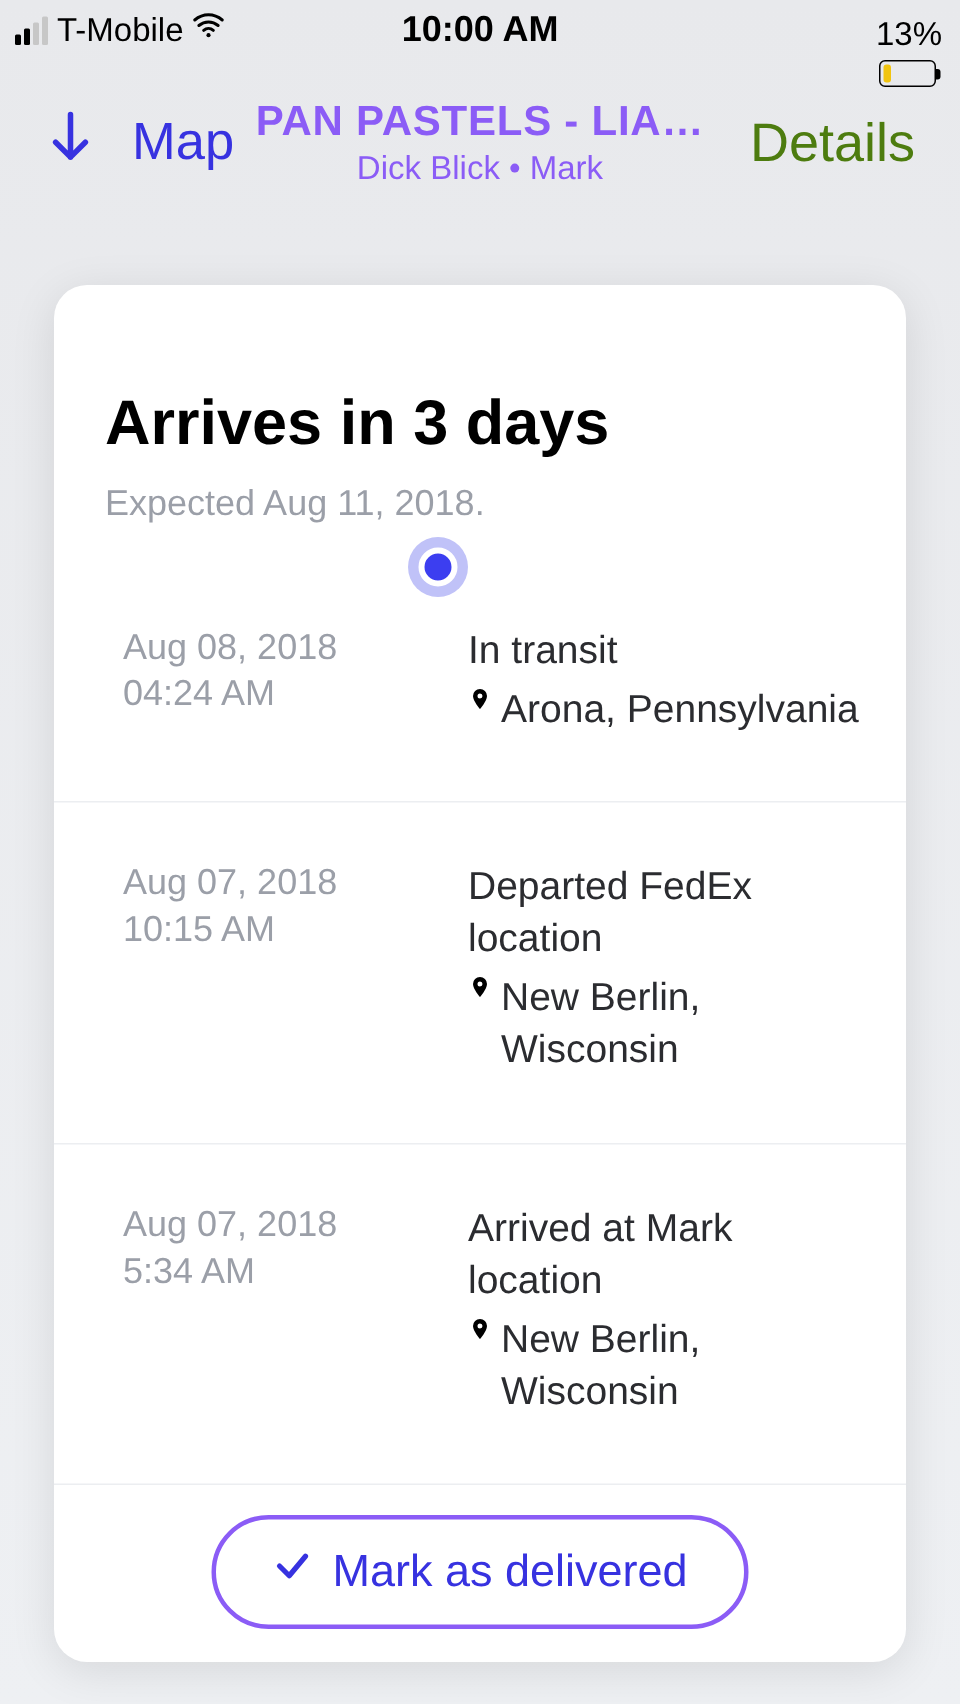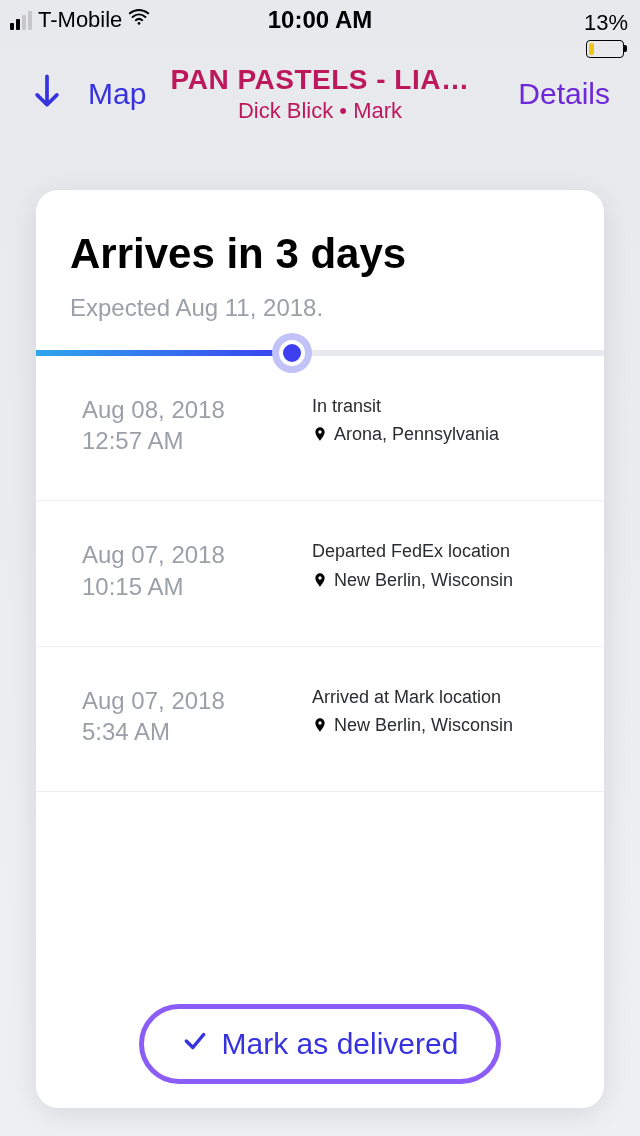--- a/index.html
+++ b/index.html
@@ -41,42 +41,42 @@
     .pct { font-size: 22px; margin-right: 2px;}
     .nav {
       display: flex;
       align-items: center;
       padding: 32px 30px 12px 30px;
       position: relative;
       z-index: 1;
     }
     .nav-left { display: flex; align-items: center; gap: 24px; }
     .down-arrow { color: #3732e0; }
-    .map-link { color: #3732e0; font-size: 30px; font-weight: 400; }
+    .map-link { color: #3732e0; font-size: 35px; font-weight: 400; }
     .nav-center {
       position: absolute; left: 50%; transform: translateX(-50%);
-      text-align: center; color: #be185d;
+      text-align: center; color: #8b5cf6;
     }
     .nav-title { font-size: 28px; font-weight: 700; letter-spacing: .5px; }
     .nav-sub { font-size: 22px; margin-top: 2px; }
-    .details { margin-left: auto; color: #6d28d9; font-size: 30px; }
+    .details { margin-left: auto; color: #4d7c0f; font-size: 36px; }
     .card {
       position: absolute;
       top: 190px;
       left: 36px;
       right: 36px;
       bottom: 28px;
       background: #fff;
       border-radius: 22px;
       box-shadow: 0 6px 30px rgba(0,0,0,.10);
       display: flex;
       flex-direction: column;
       overflow: hidden;
     }
-    .card-head { padding: 40px 34px 28px 34px; }
+    .card-head { padding: 68px 34px 28px 34px; }
     .arrives { font-size: 42px; font-weight: 700; color:#000; }
     .expected { font-size: 24px; color: #9b9fa8; margin-top: 16px; }
     .progress-rail {
       position: relative;
       height: 6px;
       background: #e8e9ed;
     }
     .progress-fill {
       height: 100%;
       width: 45%;
@@ -99,30 +99,30 @@
     }
     .events { flex: 1; }
     .event {
       display: grid;
       grid-template-columns: 210px 1fr;
       column-gap: 20px;
       padding: 38px 30px 44px 46px;
       border-bottom: 1px solid #eceef1;
     }
     .ev-time { color: #9b9fa8; font-size: 24px; line-height: 1.3; }
-    .ev-body { color: #2b2c30; font-size: 18px; line-height: 1.35; }
+    .ev-body { color: #2b2c30; font-size: 26px; line-height: 1.35; }
     .ev-status { margin-bottom: 4px; }
     .ev-loc { display: flex; align-items: flex-start; gap: 6px; }
     .pin { font-size: 20px; line-height: 1.5; }
     .deliver-wrap {
       display: flex; justify-content: center;
       padding: 20px 0 24px 0;
     }
     .deliver-btn {
-      border: 5px solid #8b5cf6;
+      border: 3px solid #8b5cf6;
       border-radius: 40px;
       background: #fff;
       padding: 18px 38px;
       color: #3732e0;
       font-size: 30px;
       display: flex; align-items: center; gap: 14px;
       cursor: pointer;
     }
     .check { color: #3732e0; font-size: 28px; font-weight: 700; }
   </style>
@@ -186,21 +186,21 @@
     <div class="expected">Expected Aug 11, 2018.</div>
   </div>
   <div class="progress-rail">
     <div class="progress-fill"></div>
     <div class="progress-knob"></div>
   </div>
   <div class="events">
     <div class="event">
       <div class="ev-time">
         <div>Aug 08, 2018</div>
-        <div>12:57 AM</div>
+        <div>04:24 AM</div>
       </div>
       <div class="ev-body">
         <div class="ev-status">In transit</div>
         <div class="ev-loc">
             <span class="pin"><svg width="16" height="20" viewBox="0 0 24 24">
                 <path d="M12 2a7 7 0 0 0-7 7c0 5 7 13 7 13s7-8 7-13a7 7 0 0 0-7-7zm0 9.5a2.5 2.5 0 1 1 0-5 2.5 2.5 0 0 1 0 5z" fill="#000"></path>
               </svg></span>
             <span>Arona, Pennsylvania</span>
           </div>
       </div>

